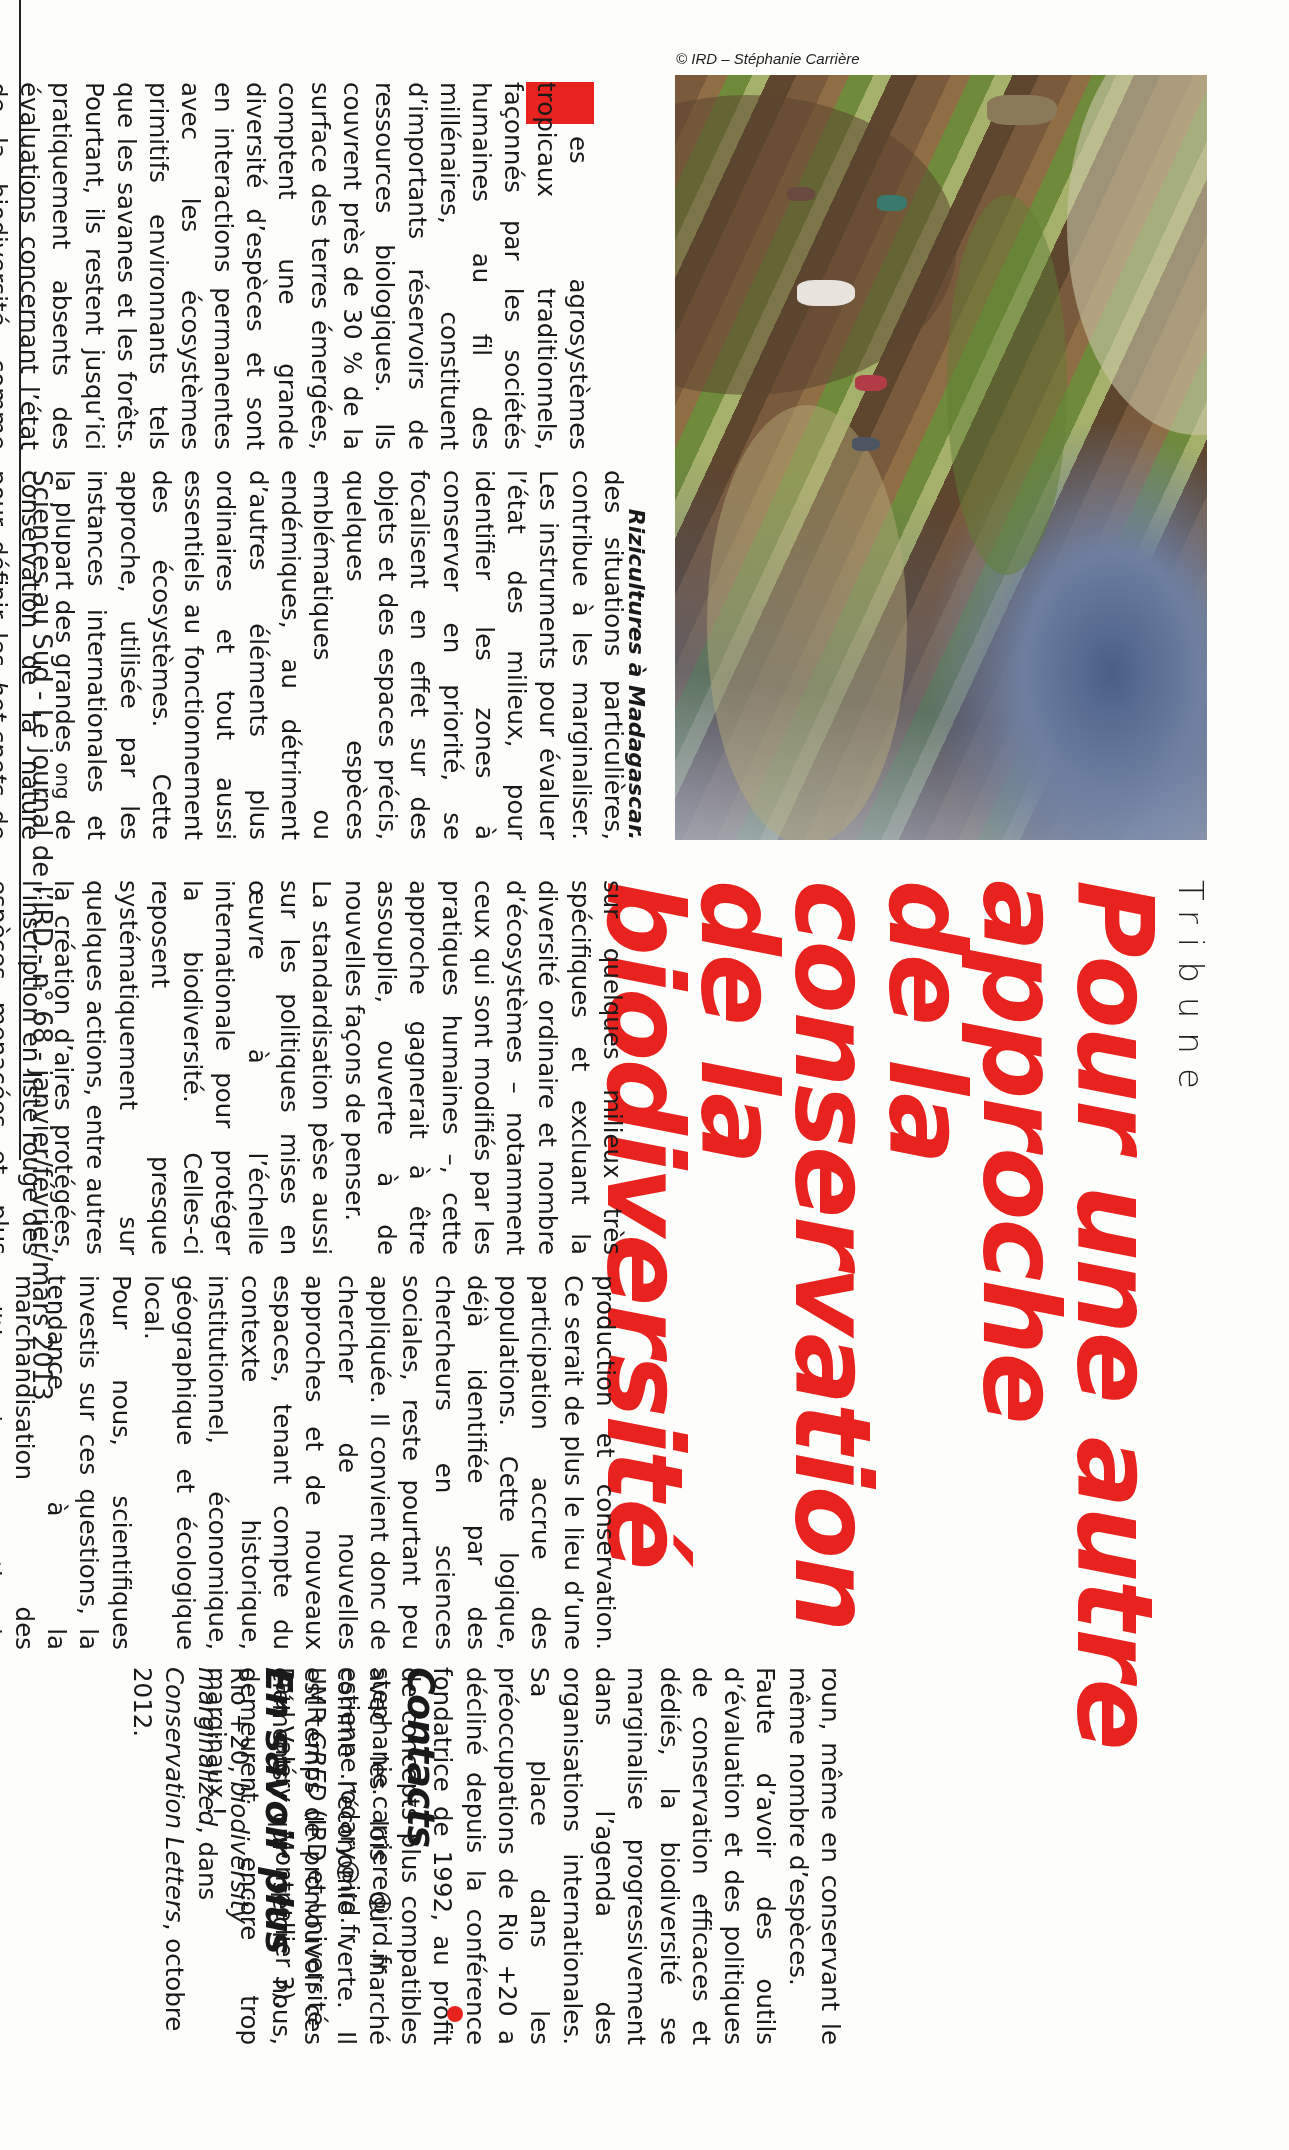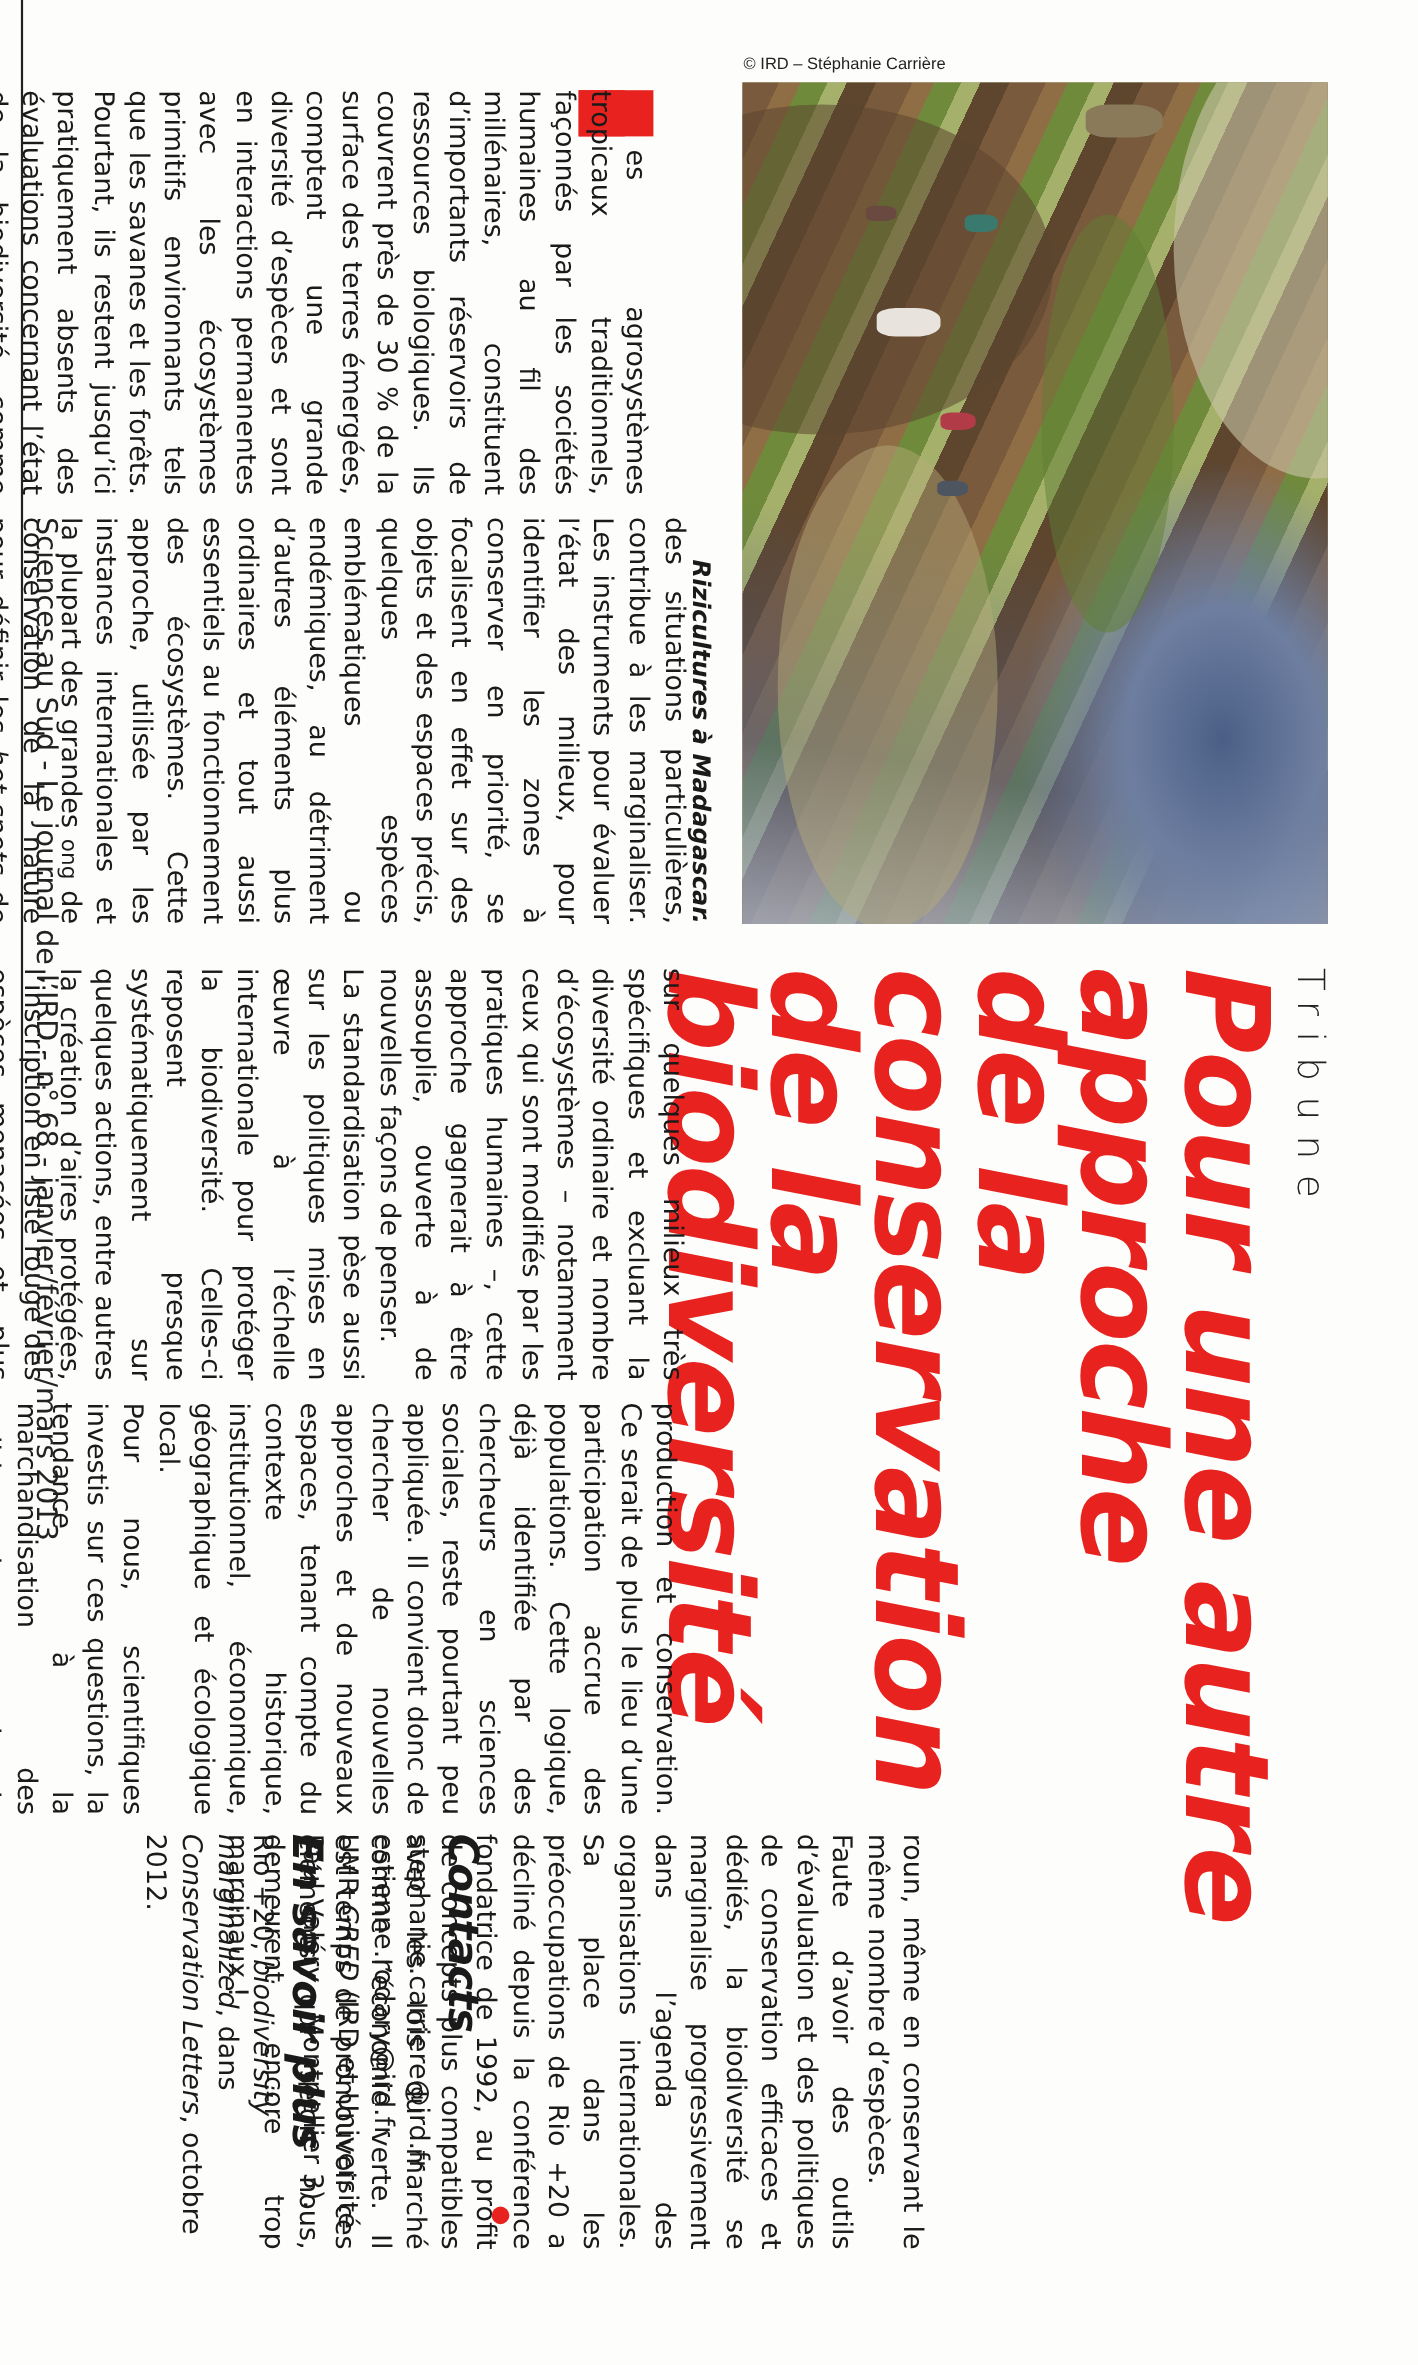--- a/index.html
+++ b/index.html
@@ -21,21 +21,21 @@
     background:
       radial-gradient(ellipse at 78% 18%, #4b5f86 0%, #6d7ea0 14%, rgba(109,126,160,0) 30%),
       radial-gradient(ellipse at 95% 10%, #9aa7c0 0%, rgba(154,167,192,0) 25%),
       linear-gradient(100deg, rgba(0,0,0,0) 55%, rgba(80,95,130,0.55) 80%, rgba(170,180,200,0.8) 100%),
       repeating-linear-gradient(25deg, #7a5a3c 0 30px, #8f6d45 30px 48px, #6f8a3a 48px 70px, #a5b06a 70px 86px, #5d452e 86px 110px),
       #7c6a45;
     overflow:hidden;
   }
   .photo .terrace { position:absolute; border-radius:50%; opacity:.75; }
   .photo .figure { position:absolute; border-radius:40% 40% 30% 30%; }
-  .credit { position:absolute; font-family:"Liberation Sans Narrow","Liberation Sans", sans-serif; font-size:15px; color:#222; }
+  .credit { position:absolute; font-family:"Liberation Sans Narrow","Liberation Sans", sans-serif; font-size:15px; color:#222;font-style:italic; }
   .caption { position:absolute; font-weight:bold; font-style:italic; font-size:22px; white-space:nowrap; text-align:right; }
   .tribune { position:absolute; font-size:34px; letter-spacing:14px; font-weight:300; color:#222; }
   .title { position:absolute; color:#e8231f; font-weight:bold; font-style:italic; font-size:106px; line-height:94px; letter-spacing:-2px; font-family:"DejaVu Sans", sans-serif; }
   .dropcap { position:absolute; width:42px; height:68px; background:#e8231f; }
   .dropcap-l { position:absolute; width:120px; height:42px; background:#e8231f; }
   .section-title { font-weight:bold; font-style:italic; font-size:38px; line-height:44px; margin:0 0 2px 0; font-family:"DejaVu Sans", sans-serif; letter-spacing:-1px; }
   .footer { position:absolute; font-size:26px; color:#222; white-space:nowrap; }
   .rule { position:absolute; background:#222; }
   .dot { position:absolute; width:16px; height:16px; border-radius:50%; background:#e8231f; }
   em { font-style:italic; }

